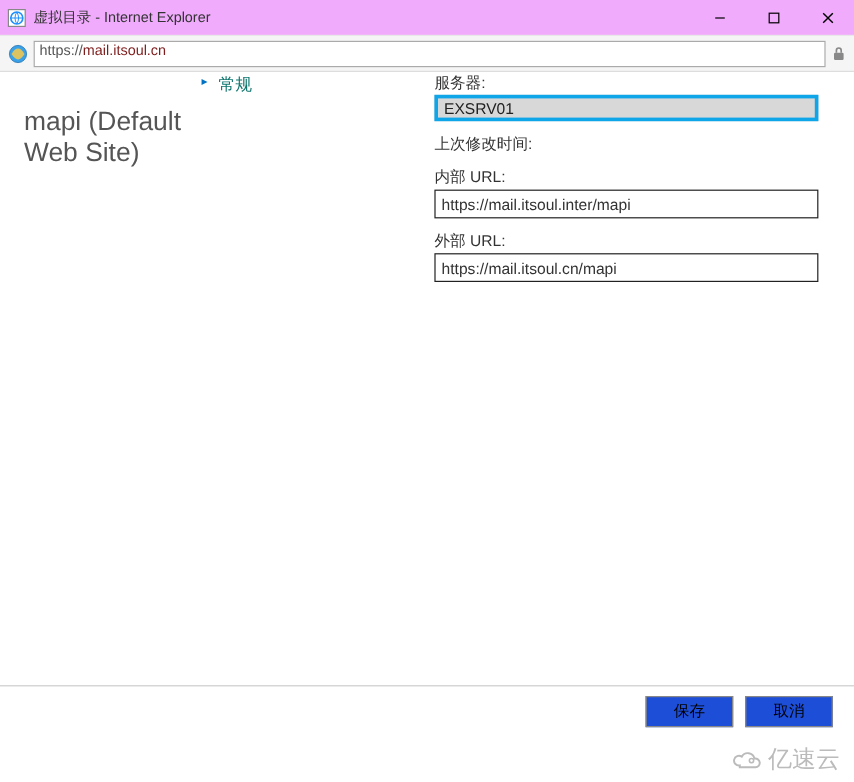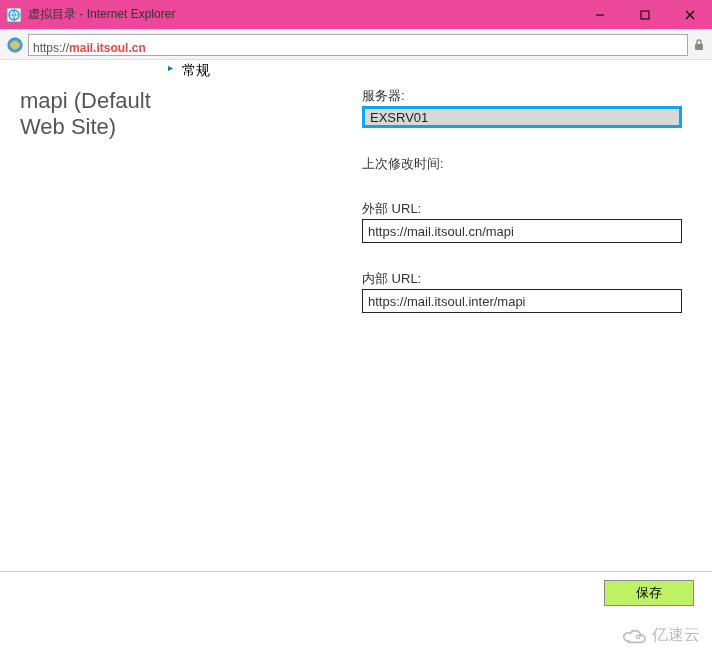--- a/index.html
+++ b/index.html
@@ -10,21 +10,21 @@
       width: 712px;
       height: 652px;
       position: relative;
       overflow: hidden;
     }
     .titlebar {
       height: 30px;
       display: flex;
       align-items: center;
       padding-left: 6px;
-      background: #ec4899;
+      background: #f0abfc;
       border-bottom: 1px solid #e8e8e8;
     }
     .titlebar .app-icon {
       width: 16px; height: 16px;
       margin-right: 6px;
     }
     .titlebar .title-text { font-size: 12px; color: #333; }
     .window-controls {
       margin-left: auto;
       display: flex;
@@ -47,27 +47,27 @@
       background: #f5f5f5;
       font-size: 12px;
     }
     .addrbar .ie-icon { width: 18px; height: 18px; margin-right: 4px; }
     .url-box {
       flex: 1;
       height: 22px;
       background: #fff;
       border: 1px solid #aaa;
       display: flex;
-      align-items: flex-end;
+      align-items: flex-start;
       padding: 0 4px;
       color: #555;
       white-space: nowrap;
       overflow: hidden;
     }
-    .url-host { color: #ef4444; font-weight: bold; }
+    .url-host { color: #7f1d1d; }
     .lock-icon {
       width: 14px; height: 14px;
       margin-left: 4px;
       color: #666;
       flex-shrink: 0;
     }
     .content {
       display: flex;
       flex-direction: row;
       height: calc(100% - 60px - 60px);
@@ -88,35 +88,35 @@
       padding-left: 10px;
       font-size: 14px;
     }
     .nav-item {
       padding: 2px 0 2px 10px;
       color: #333;
       cursor: pointer;
       position: relative;
     }
     .nav-item.active {
-      color: #000000;
+      color: #0f766e;
     }
     .nav-item.active::before {
       content: "▸";
       position: absolute;
       left: -4px;
       font-size: 10px;
       color: #0072c6;
     }
     .form-area {
       flex: 1;
       padding-right: 30px;
       padding-left: 10px;
     }
-    .field { margin-bottom: 10px; margin-top: 27px; }
+    .field { margin-bottom: 10px; }
     .field-label {
       font-size: 13px;
       color: #333;
       margin-bottom: 1px;
     }
     .ro-box {
       height: 22px;
       background: #d8d8d8;
       border: 3px solid #0ea5e9;
       padding: 1px 5px;
@@ -141,37 +141,37 @@
       bottom: 38px;
       left: 0; right: 0;
       display: flex;
       justify-content: flex-end;
       gap: 10px;
       padding: 8px 18px;
       border-top: 1px solid #ccc;
       background: #fff;
     }
     .btn {
-      width: 90px;
+      width: 73px;
       height: 26px;
-      background: #bef264;
+      background: #1d4ed8;
       border: 1px solid #888;
       font-size: 13px;
       font-family: inherit;
       cursor: pointer;
     }
     .watermark {
       position: absolute;
       right: 12px;
       bottom: 6px;
       display: flex;
       align-items: center;
       gap: 4px;
       color: #bbb;
-      font-size: 16px;
+      font-size: 20px;
       font-weight: 500;
     }
     .watermark svg { width: 26px; height: 20px; }
   </style>
 </head>
 <body>
 
 <div class="titlebar">
   <svg class="app-icon" viewBox="0 0 16 16">
     <rect x="1" y="1" width="14" height="14" fill="#fff" stroke="#888"></rect>
@@ -227,33 +227,34 @@
 
     <div class="form-area">
       <div class="field">
         <div class="field-label">服务器:</div>
         <div class="ro-box">EXSRV01</div>
       </div>
       <div class="field">
         <div class="field-label">上次修改时间:</div>
       </div>
       <div class="field">
+        <div class="field-label">内部 URL:</div>
+        <input class="in-box" type="text" value="https://mail.itsoul.inter/mapi" style="">
+      </div>
+      <div class="field">
         <div class="field-label">外部 URL:</div>
         <input class="in-box" type="text" value="https://mail.itsoul.cn/mapi" style="">
       </div>
-      <div class="field">
-        <div class="field-label">内部 URL:</div>
-        <input class="in-box" type="text" value="https://mail.itsoul.inter/mapi" style="">
-      </div>
     </div>
   </div>
 </div>
 
 <div class="footer-bar">
   <button class="btn">保存</button>
+  <button class="btn">取消</button>
 </div>
 
 <div class="watermark">
   <svg viewBox="0 0 32 20">
     <path d="M8 16 a5 5 0 1 1 2 -9 a7 7 0 0 1 13 2 a4.5 4.5 0 1 1 1 8.9 H8z" fill="none" stroke="#bbb" stroke-width="2"></path>
     <circle cx="20" cy="11" r="2.2" fill="none" stroke="#bbb" stroke-width="1.6"></circle>
   </svg>
   <span>亿速云</span>
 </div>
 

